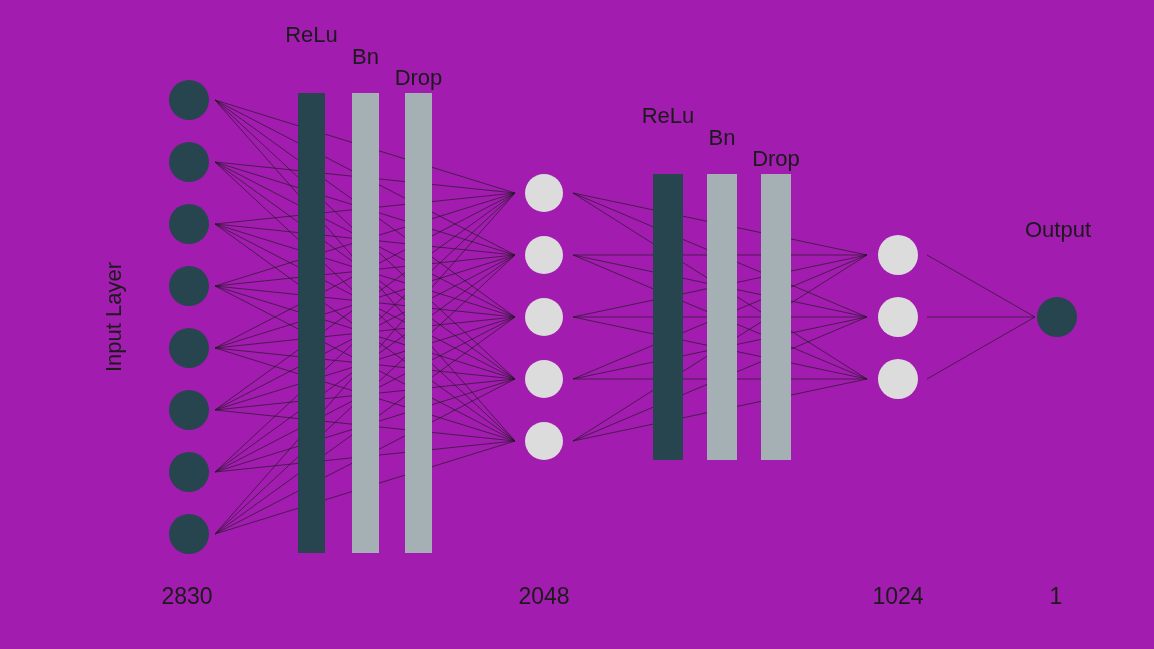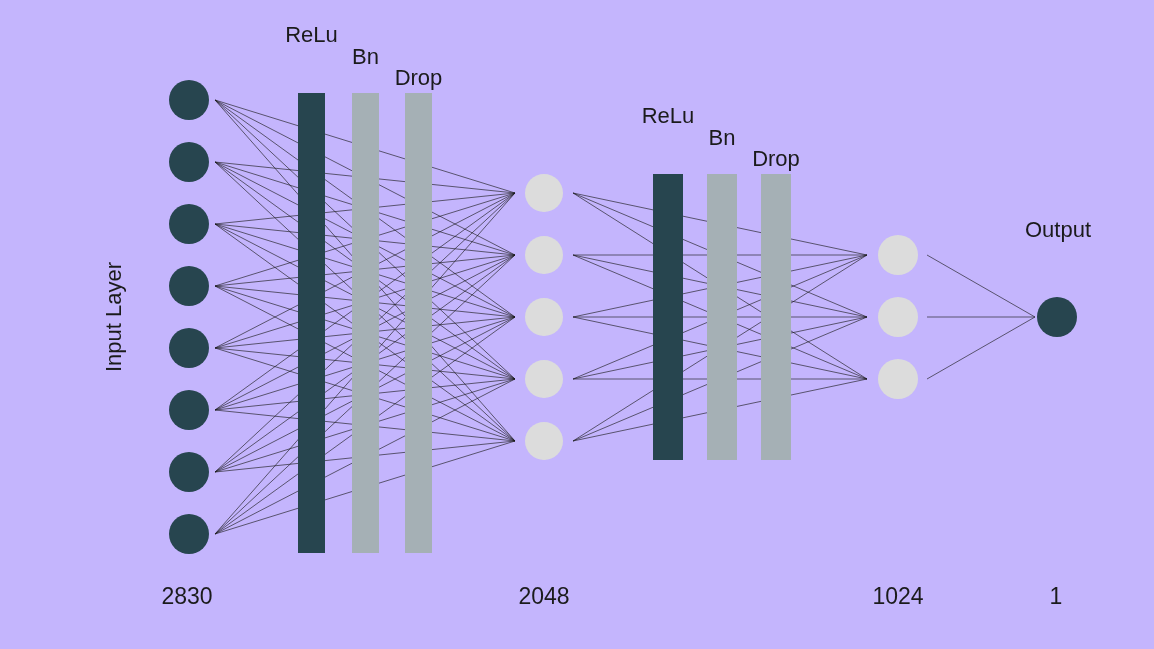--- a/index.html
+++ b/index.html
@@ -5,21 +5,21 @@
   html, body {
     margin: 0;
     padding: 0;
     background: #ffffff;
     font-family: "Liberation Sans", sans-serif;
   }
   .canvas {
     position: relative;
     width: 1154px;
     height: 649px;
-    background: #c4b5fd;
+    background: #a21caf;
     overflow: hidden;
   }
   svg text {
     font-family: "Liberation Sans", sans-serif;
     fill: #1b1b1b;
   }
   .op-label, .output-label, .input-label { font-size: 22px; }
   .size-label { font-size: 23px; }
 </style>
 </head>

